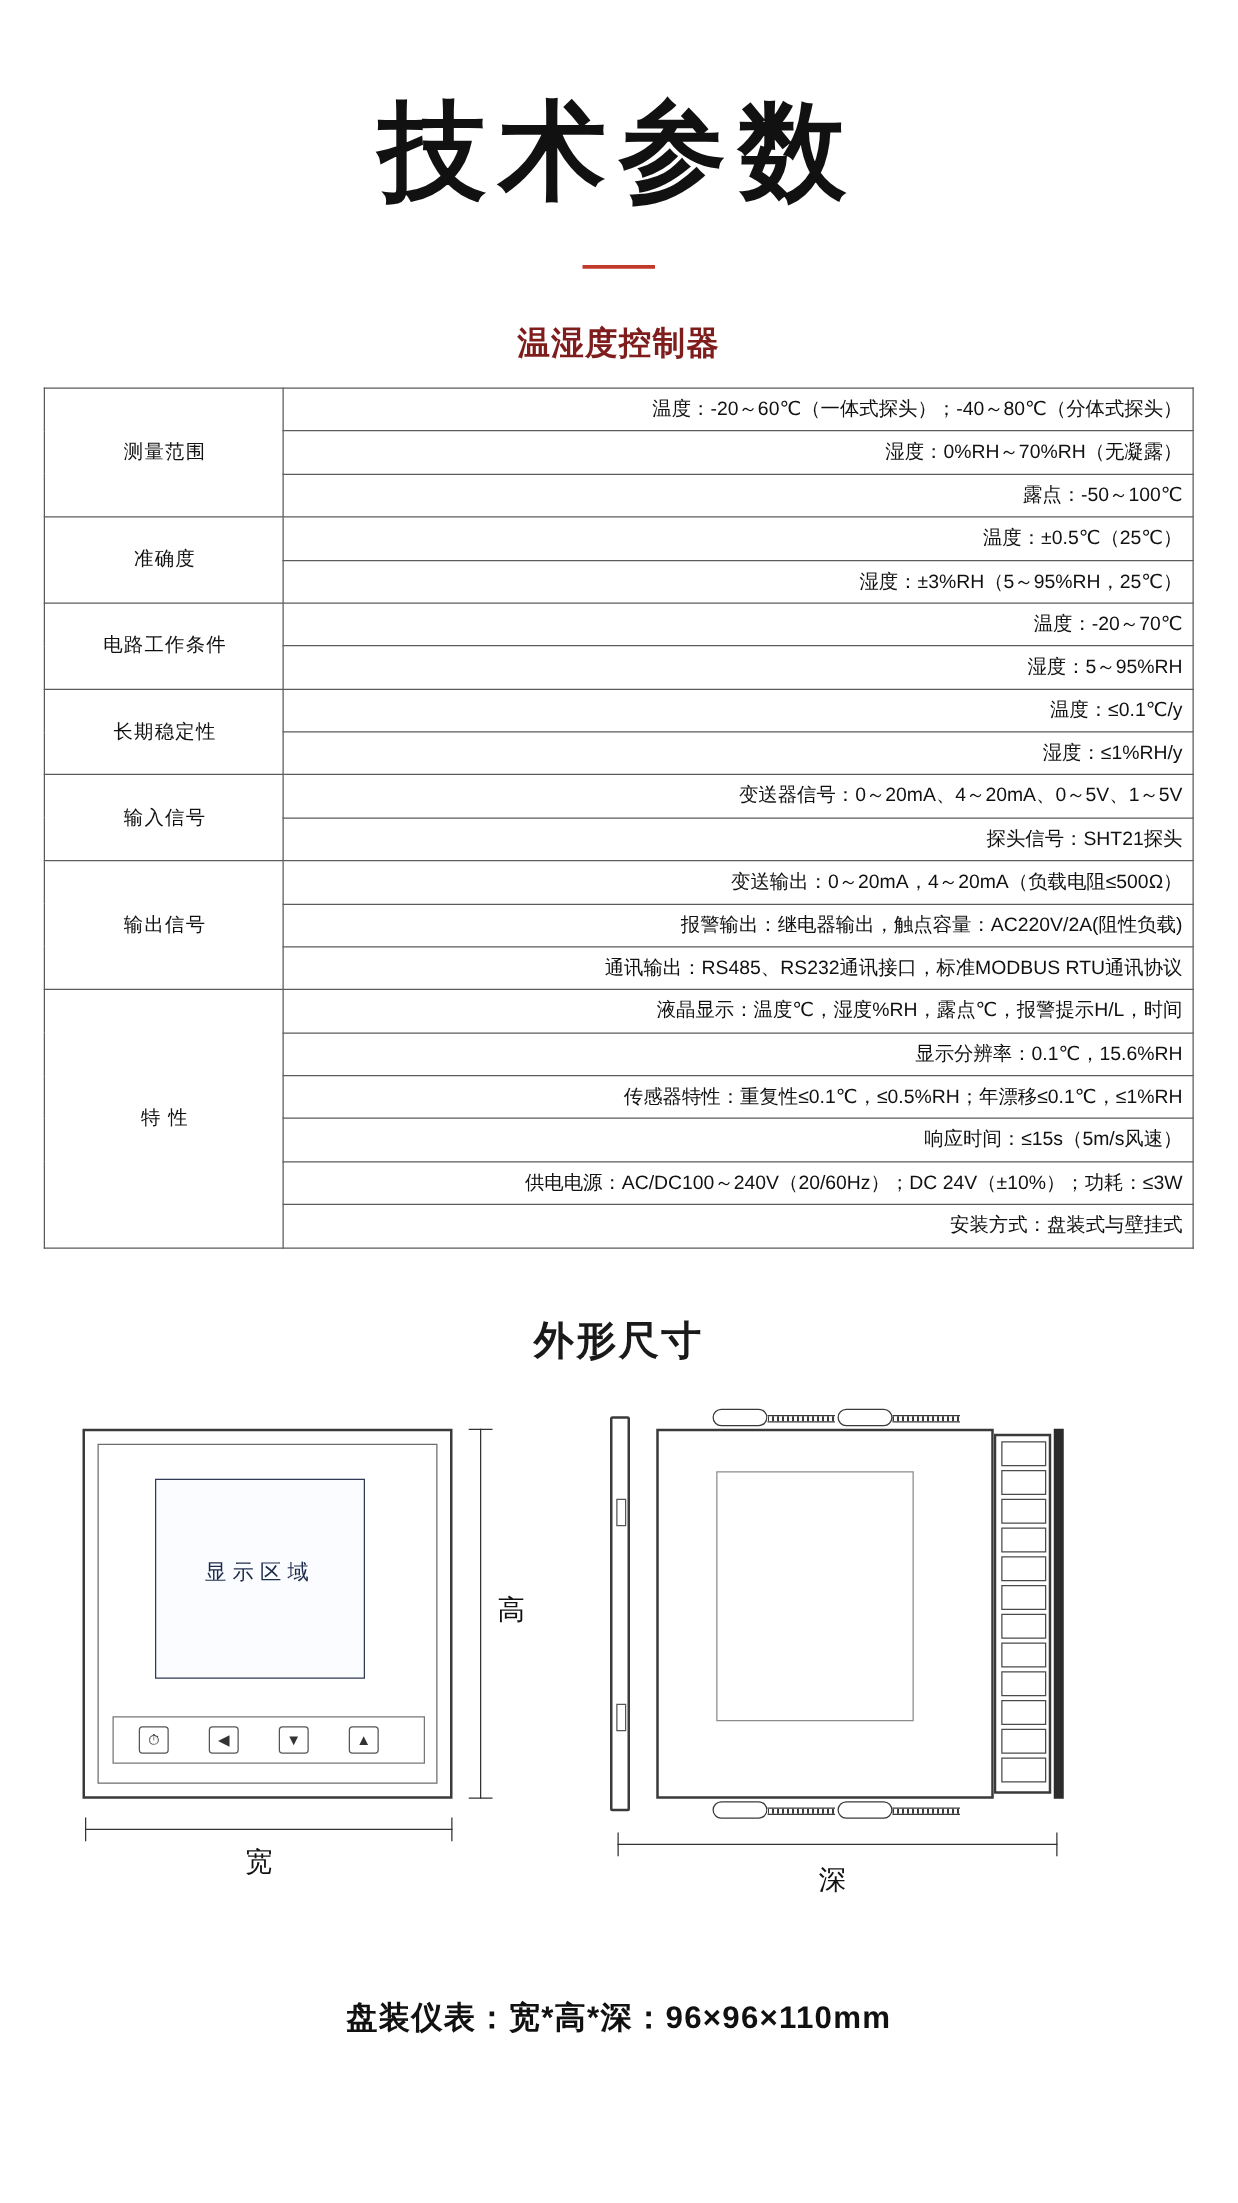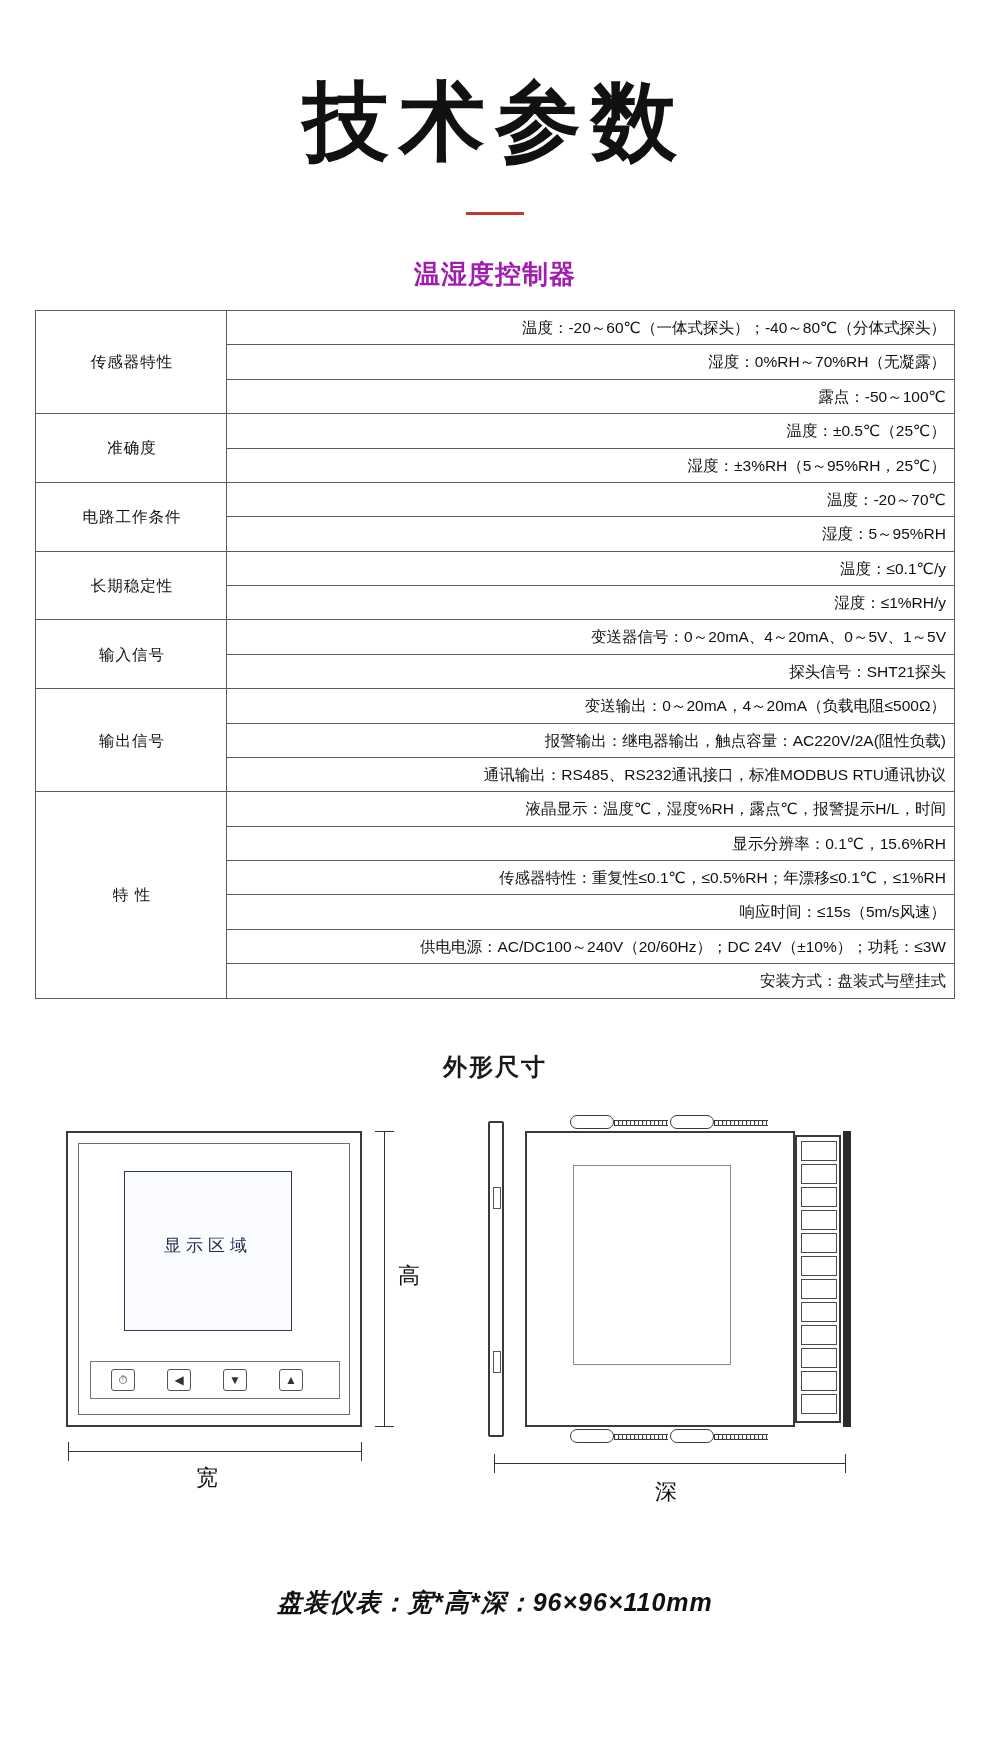--- a/index.html
+++ b/index.html
@@ -31,21 +31,21 @@
     height: 3px;
     background: #c0392b;
     margin: 48px auto 0 auto;
   }
 
   
   .section-heading {
     text-align: center;
     font-size: 26px;
     font-weight: bold;
-    color: #a21caf;
+    color: #7f1d1d;
     margin-top: 42px;
     letter-spacing: 1px;
   }
 
   
   .spec-wrap {
     margin: 18px auto 0 auto;
     width: 920px;
   }
   table.spec {
@@ -67,21 +67,21 @@
     text-align: center;
     letter-spacing: 1px;
   }
   td.val {
     text-align: right;
   }
 
   
   .dim-heading {
     text-align: center;
-    font-size: 24px;
+    font-size: 32px;
     font-weight: bold;
     margin-top: 52px;
     letter-spacing: 2px;
   }
 
   .drawing-area {
     position: relative;
     width: 842px;
     height: 470px;
     margin-top: 20px;
@@ -330,37 +330,36 @@
   .footer-lines {
     margin-top: 10px;
     text-align: center;
   }
   .footer-lines div {
     font-size: 25px;
     font-weight: bold;
     color: #111;
     line-height: 1.55;
     letter-spacing: 1px;
-    font-style: italic;
   }
 </style>
 </head>
 <body>
 
 <div class="page-title">技术参数</div>
 <div class="title-rule"></div>
 
 <div class="section-heading">温湿度控制器</div>
 
 <div class="spec-wrap">
   <table class="spec">
     <tbody>
 
       <tr>
-        <td class="cat" rowspan="3">传感器特性</td>
+        <td class="cat" rowspan="3">测量范围</td>
         <td class="val">温度：-20～60℃（一体式探头）；-40～80℃（分体式探头）</td>
       </tr>
       <tr>
         <td class="val">湿度：0%RH～70%RH（无凝露）</td>
       </tr>
       <tr>
         <td class="val">露点：-50～100℃</td>
       </tr>
 
       <tr>

